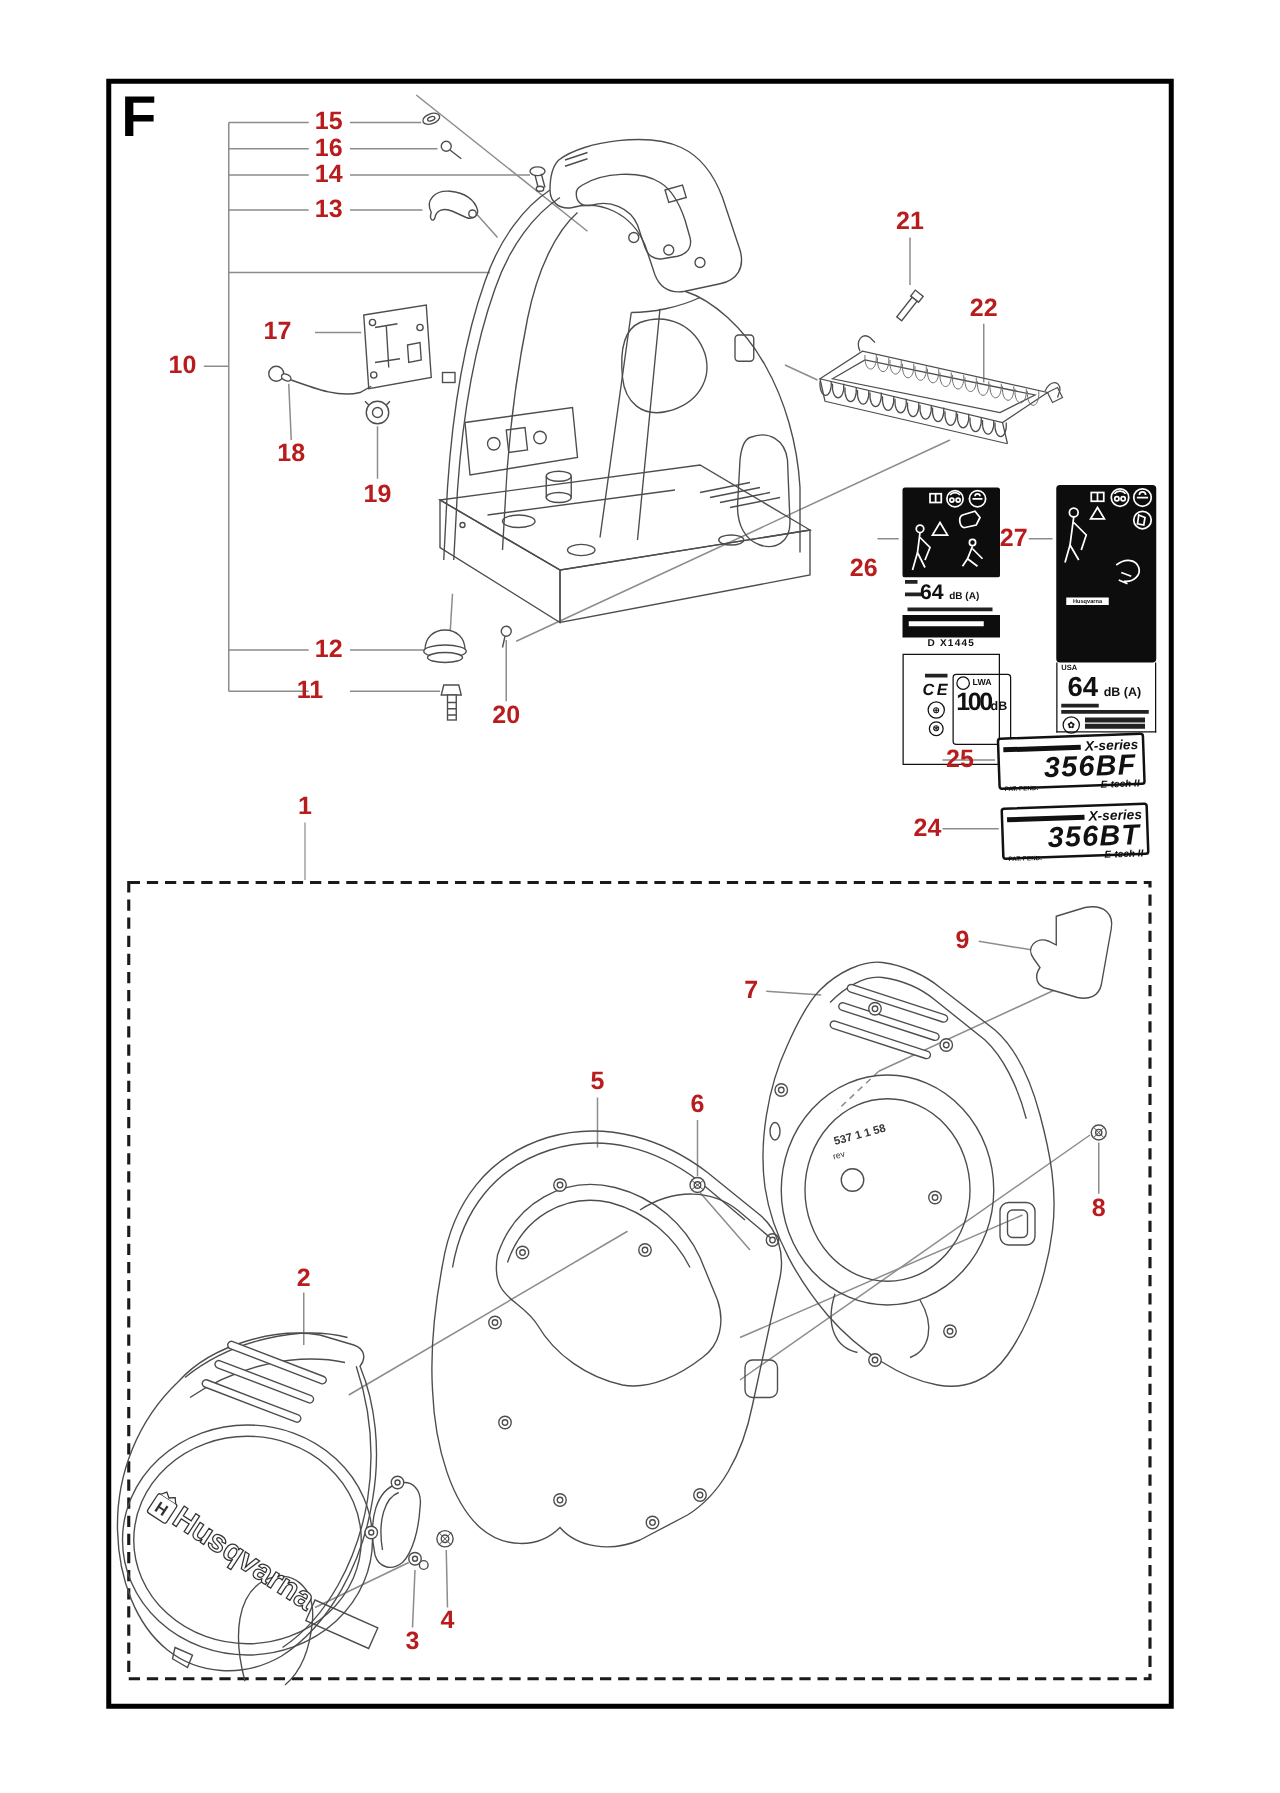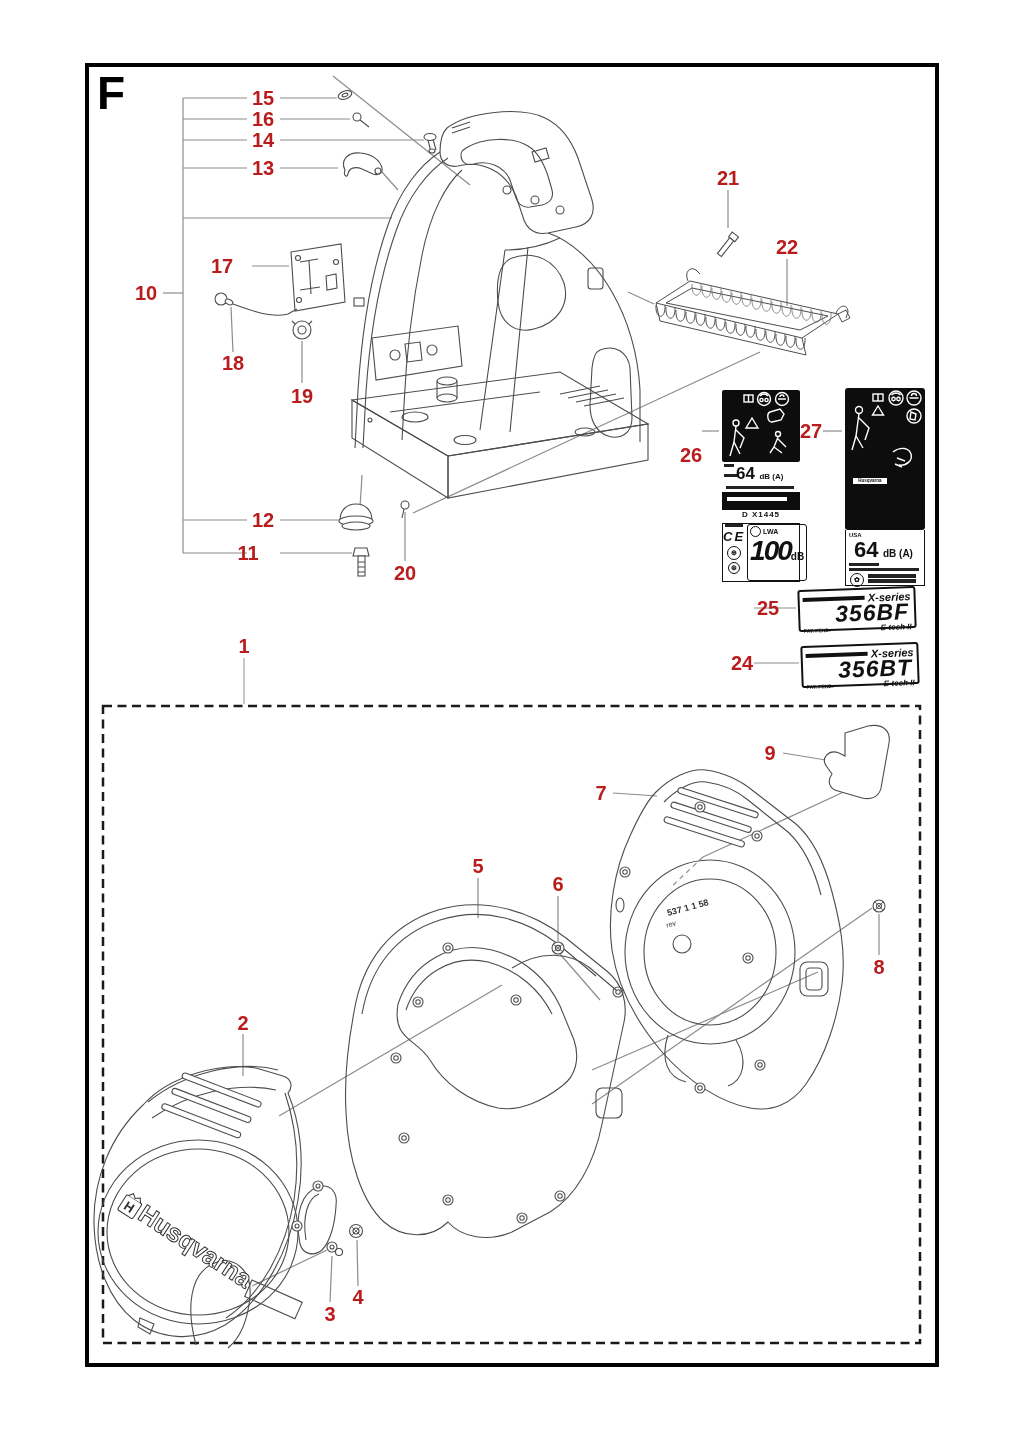--- a/index.html
+++ b/index.html
@@ -15,30 +15,30 @@
   .decal{position:absolute;box-sizing:border-box;}
   .d26{left:722px;top:390px;width:78px;height:190px;}
   .d26 .picto{height:72px;background:#0d0d0d;border-radius:2px;position:relative;}
   .dbstrip{position:relative;height:30px;background:#fff;}
   .microbar{position:absolute;background:#222;}
   .db-main{position:absolute;left:14px;top:2px;white-space:nowrap;}
   .db-main .big{font-size:17px;font-weight:900;}
   .db-main .unit{font-size:8px;font-weight:bold;text-align:right;}
   .d26 .blackstrip{height:18px;background:#0d0d0d;position:relative;}
   .certcode{height:13px;text-align:center;font-size:8px;font-weight:bold;letter-spacing:1px;}
-  .d26 .bottom{height:57px;border:1.5px solid #111;display:flex;padding:0;}
+  .d26 .bottom{height:57px;border:1.5px solid #111;display:flex;padding:15px;}
   .d26 .leftcol{width:26px;display:flex;flex-direction:column;align-items:center;gap:2px;}
   .ce{font-size:13px;font-weight:900;letter-spacing:2px;font-style:italic;}
   .certcircle{width:12px;height:12px;border:1.3px solid #111;border-radius:50%;
         display:flex;align-items:center;justify-content:center;font-size:7px;font-weight:bold;}
   .lwabox{flex:1;border:1.5px solid #111;border-radius:3px;margin-left:2px;padding:1px 2px;position:relative;}
   .lwarow{display:flex;align-items:center;gap:2px;font-size:7px;font-weight:bold;}
   .noiseicon{width:9px;height:9px;border:1.2px solid #111;border-radius:50%;}
   .soundpower{line-height:1;white-space:nowrap;}
-  .soundpower .big{font-size:28px;font-weight:900;letter-spacing:-2px;font-style:italic;}
+  .soundpower .big{font-size:20px;font-weight:900;letter-spacing:-2px;}
   .soundpower .unit{font-size:10px;font-weight:bold;}
   .d27{left:845px;top:388px;width:80px;height:197px;}
   .d27 .picto{height:142px;background:#0d0d0d;border-radius:3px;position:relative;}
   .d27 .bottom{height:55px;border:1.5px solid #111;border-top:none;position:relative;}
   .d27 .region{position:absolute;left:3px;top:2px;font-size:6px;font-weight:bold;}
   .d27 .db-main{left:8px;top:7px;}
   .d27 .db-main .big{font-size:22px;}
   .d27 .db-main .unit{font-size:10px;}
   .brandtag{position:absolute;left:8px;top:90px;width:34px;height:6px;background:#fff;
         font-size:4.5px;font-weight:bold;color:#111;line-height:6px;text-align:center;overflow:hidden;}

